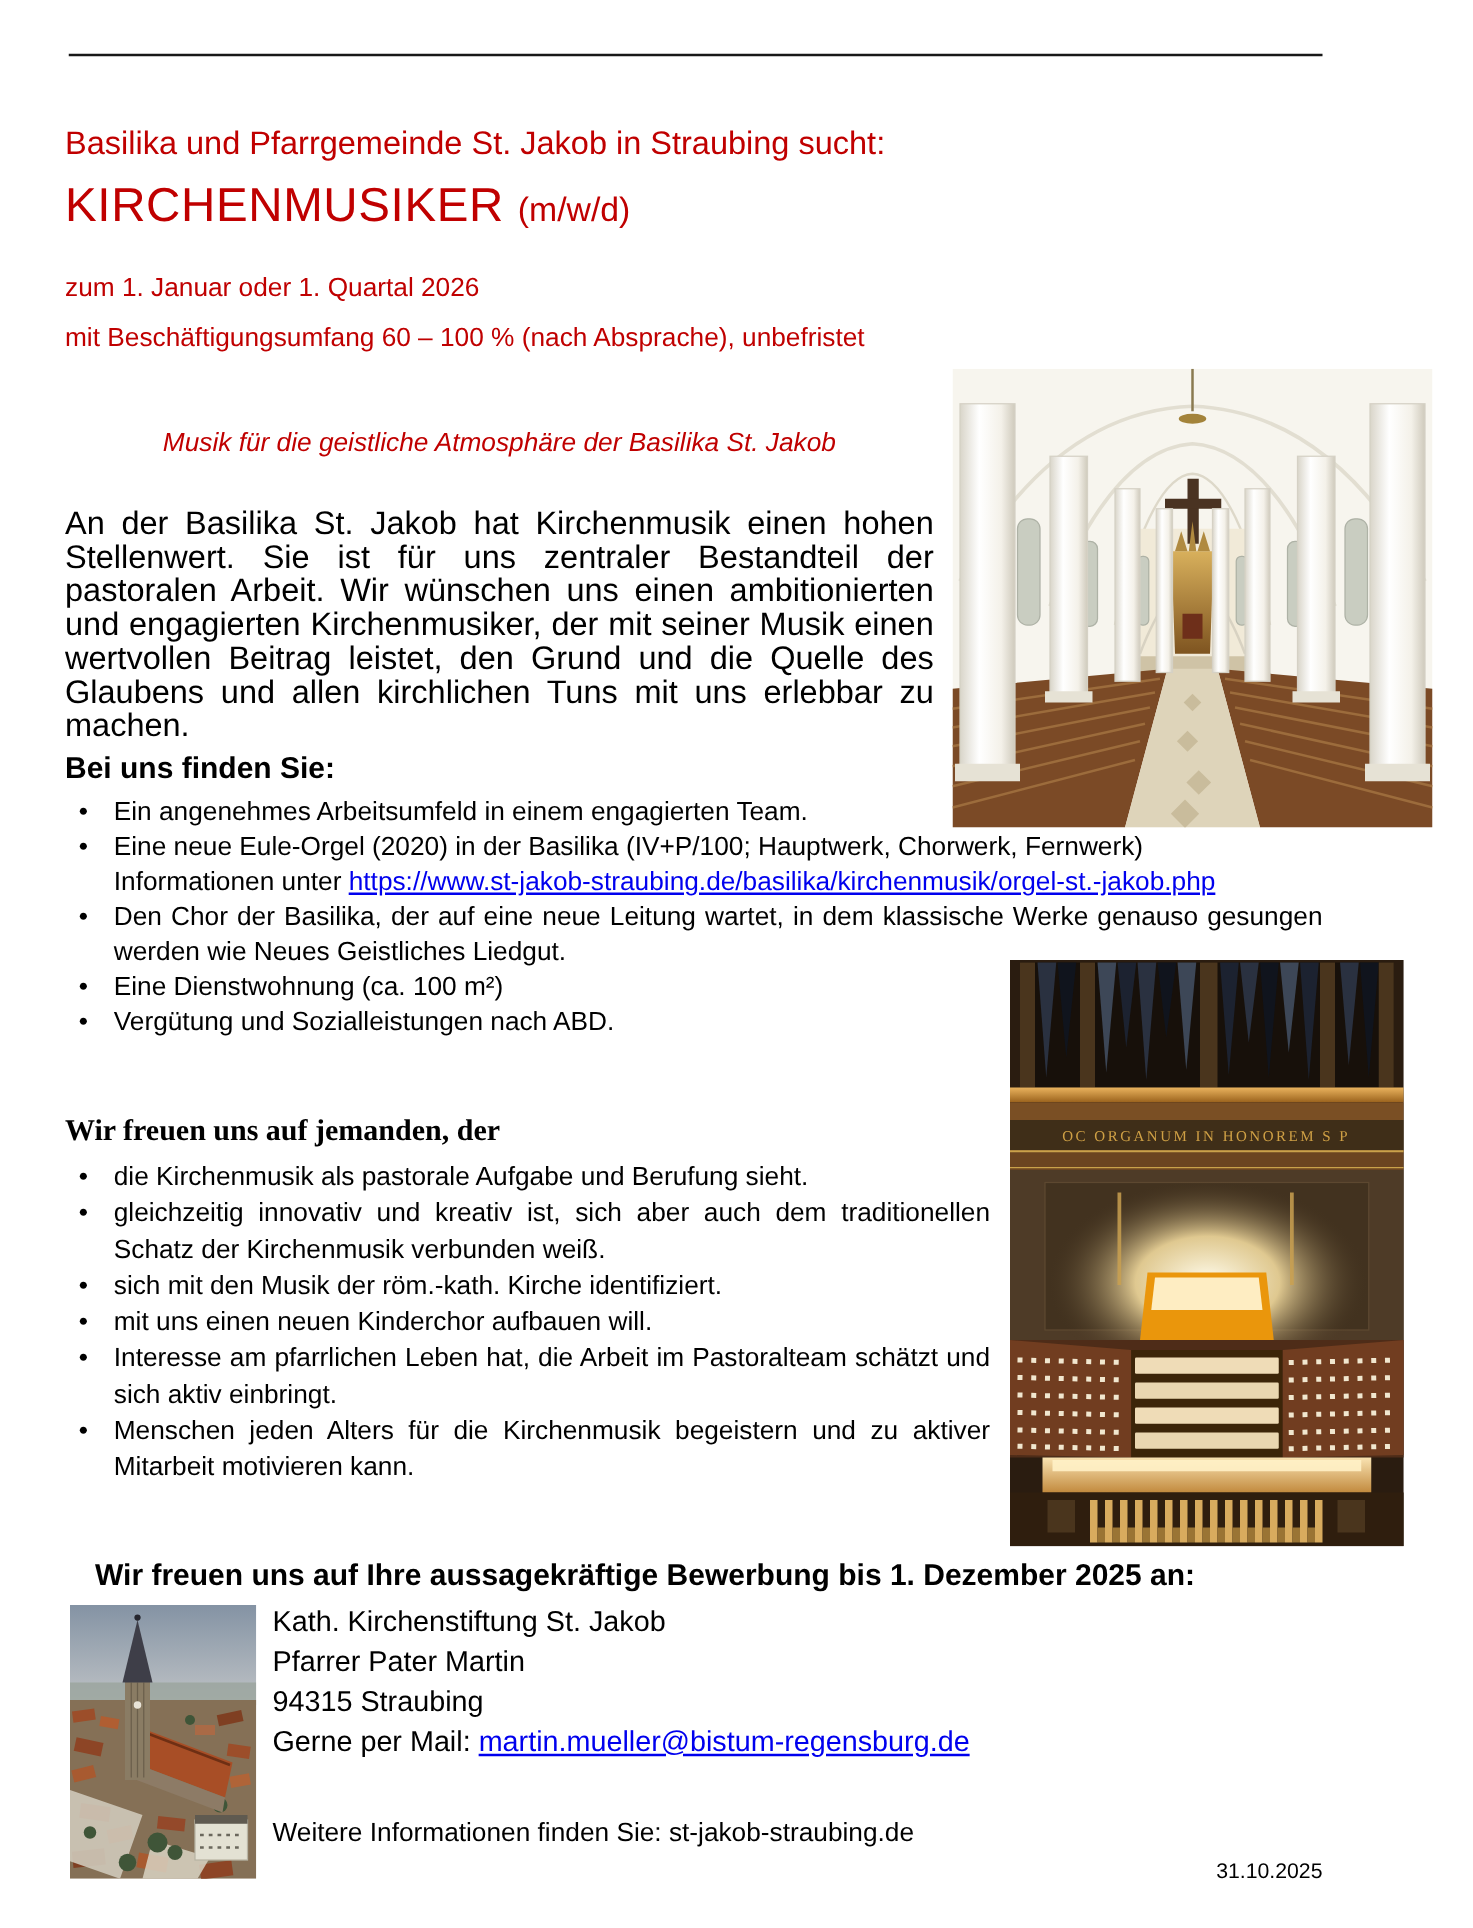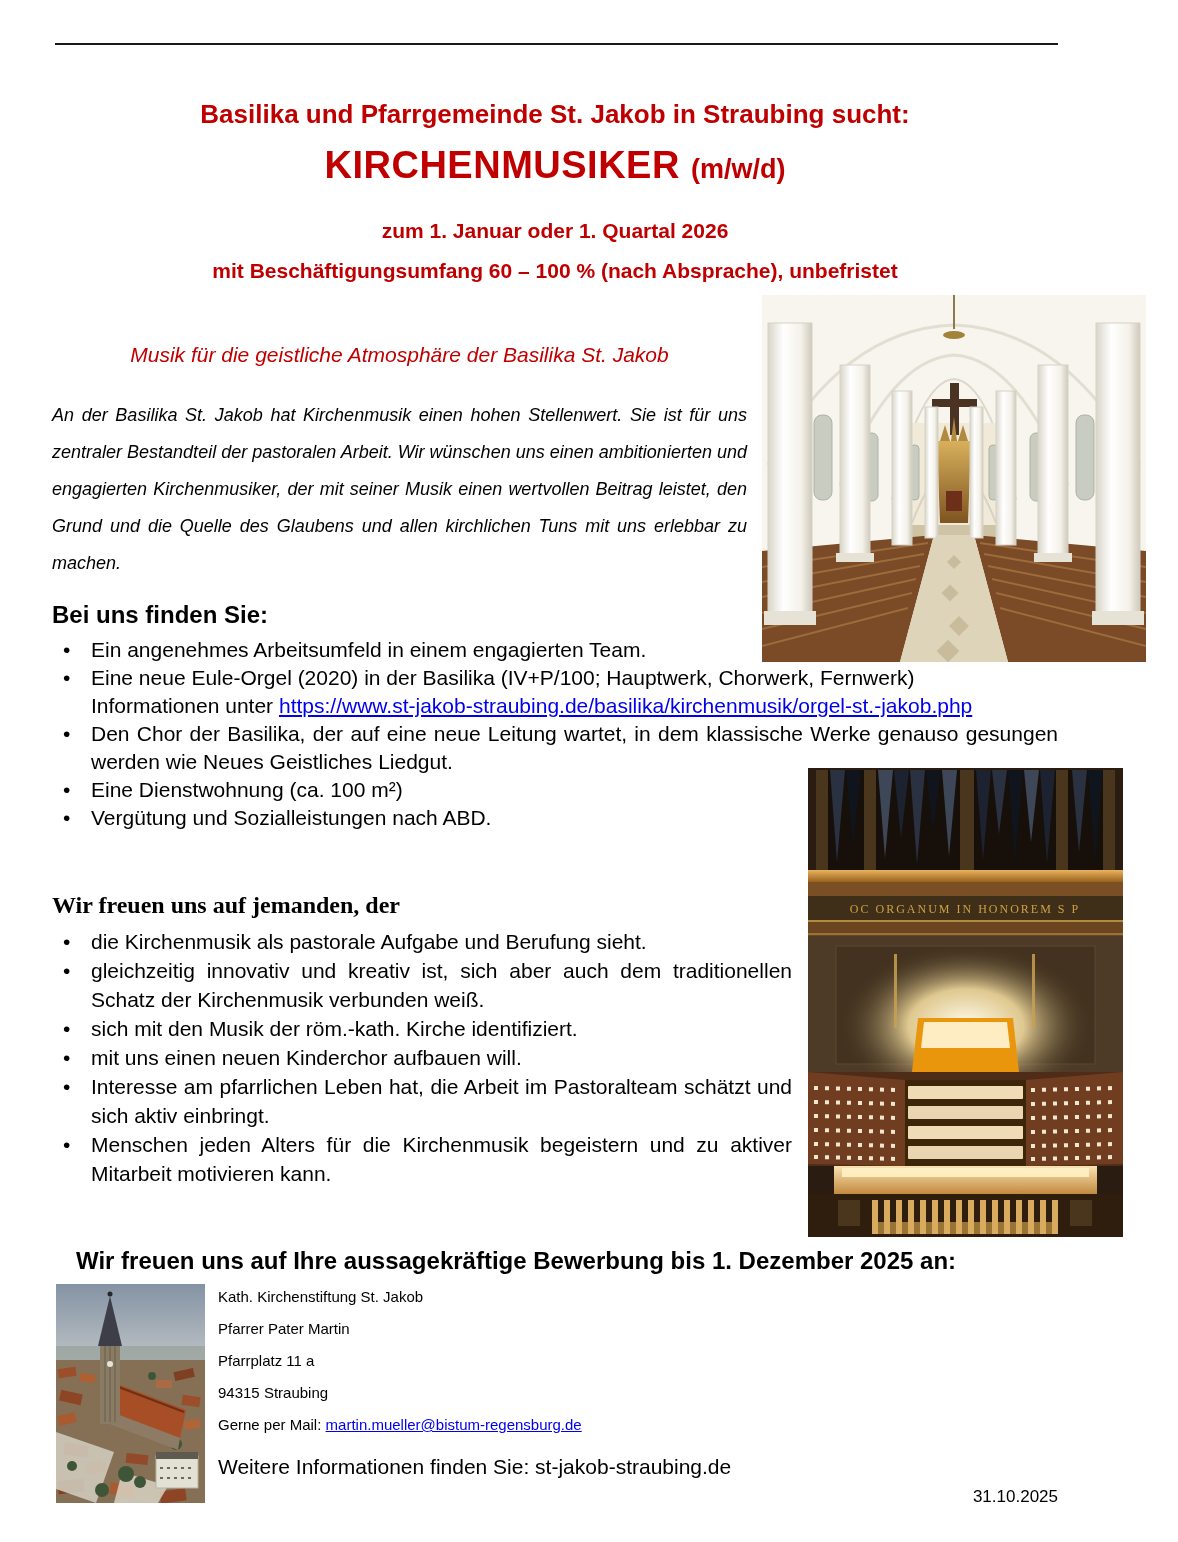--- a/index.html
+++ b/index.html
@@ -3,51 +3,51 @@
 <meta charset="utf-8">
 <style>
   :root{ --red:#C00000; --link:#0000EE; }
   html,body{ margin:0; padding:0; background:#ffffff; }
   .page{ position:relative; width:1178px; height:1542px; background:#fff; overflow:hidden;
          font-family:"Liberation Sans","DejaVu Sans",sans-serif; color:#000; }
 
   .header-text{ position:absolute; top:14px; left:55px; width:1003px; text-align:center; font-size:17px; }
   .header-rule{ position:absolute; top:43px; left:55px; width:1003px; height:0; border-top:2px solid #181818; }
 
-  .tline{ position:absolute; left:52px; width:1006px; text-align:center; color:var(--red); font-weight:bold; }
+  .tline{ position:absolute; left:52px; width:1006px; text-align:left; color:var(--red); font-weight:normal; }
   .t1{ top:99px;  font-size:26px; }
   .t2{ top:144px; font-size:38px; letter-spacing:.5px; }
   .t2 .mwd{ font-size:27px; letter-spacing:0; }
   .t3{ top:219px; font-size:21px; }
   .t4{ top:259px; font-size:21px; }
 
   .subtitle{ position:absolute; top:343px; left:52px; width:695px; text-align:center;
              font-style:italic; font-size:21px; color:var(--red); }
-  .intro{ position:absolute; top:379px; left:52px; width:695px; font-style:italic;
-          font-size:18px; line-height:37px; text-align:justify; }
+  .intro{ position:absolute; top:379px; left:52px; width:695px; 
+          font-size:26px; line-height:27px; text-align:justify; }
 
   .sec-h{ position:absolute; left:52px; font-size:24px; font-weight:bold; }
   #offer-h{ top:601px; }
   #wish-h{ top:892px;font-family:Liberation Serif, serif; }
   #apply-h{ top:1247px; width:1006px;margin-left:24px; }
 
   ul.blist{ position:absolute; list-style:none; margin:0; padding:0; font-size:21px; }
   #offer-list{ top:636px; left:52px; width:1006px; line-height:28px; }
   #wish-list{ top:927px; left:52px; width:740px; line-height:29px; }
   ul.blist li{ position:relative; padding-left:39px; text-align:justify; }
   ul.blist li::before{ content:"•"; position:absolute; left:11px; top:0; }
 
   a.link{ color:var(--link); text-decoration:underline; cursor:pointer; }
 
   .img{ position:absolute; display:block; }
   #img-church{ left:762px; top:295px; }
   #img-organ{ left:808px; top:768px; }
   #img-aerial{ left:56px; top:1284px; }
 
-  .contact{ position:absolute; top:1281px; left:218px; font-size:15px; line-height:32px; }
+  .contact{ position:absolute; top:1281px; left:218px; font-size:23px; line-height:32px; }
   .info-line{ position:absolute; top:1455px; left:218px; font-size:21px; }
   .date{ position:absolute; top:1487px; left:858px; width:200px; text-align:right; font-size:17px; }
 </style>
 </head>
 <body>
 
 <div class="page">
 
   <div class="header-rule"></div>
 
@@ -311,21 +311,20 @@
       <rect x="100" y="172" width="42" height="32" fill="#e3e1d3" stroke="#b8b4a4"></rect>
       <rect x="100" y="168" width="42" height="7" fill="#5f5a50"></rect>
       <line x1="104" y1="184" x2="138" y2="184" stroke="#6a675c" stroke-width="2" stroke-dasharray="3 4"></line>
       <line x1="104" y1="194" x2="138" y2="194" stroke="#6a675c" stroke-width="2" stroke-dasharray="3 4"></line>
     </g>
   </svg>
 
   <div class="contact">
     <div>Kath. Kirchenstiftung St. Jakob</div>
     <div>Pfarrer Pater Martin</div>
-    <div>Pfarrplatz 11 a</div>
     <div>94315 Straubing</div>
     <div>
       <span>Gerne per Mail:</span>
       <a class="link">martin.mueller@bistum-regensburg.de</a>
     </div>
   </div>
 
   <div class="info-line">Weitere Informationen finden Sie: st-jakob-straubing.de</div>
 
   <div class="date">31.10.2025</div>

